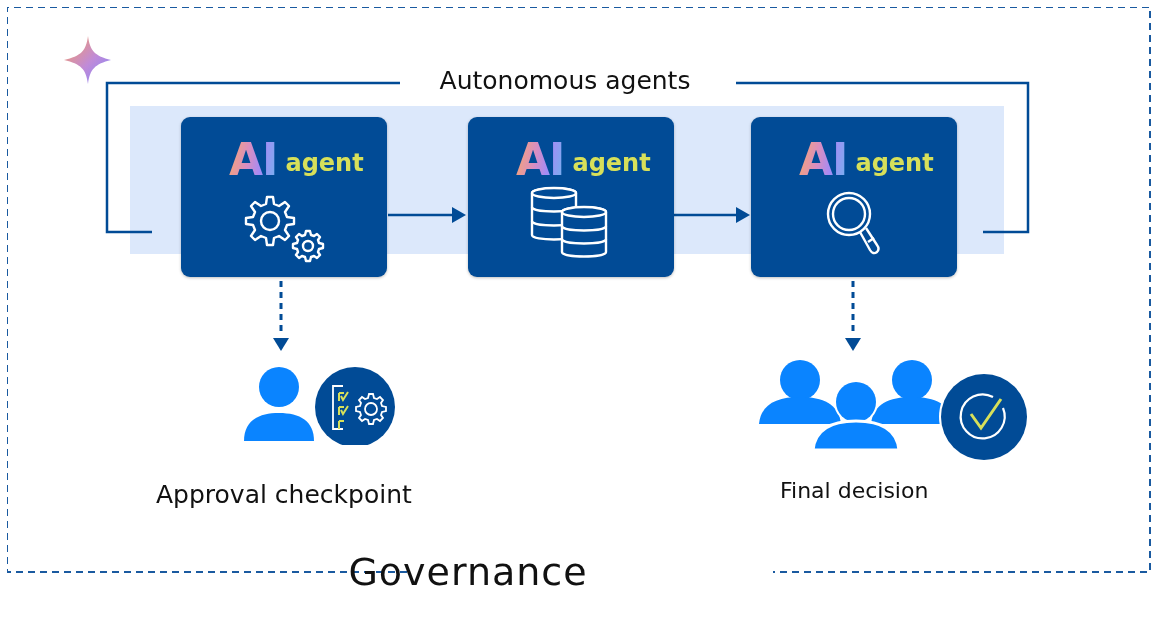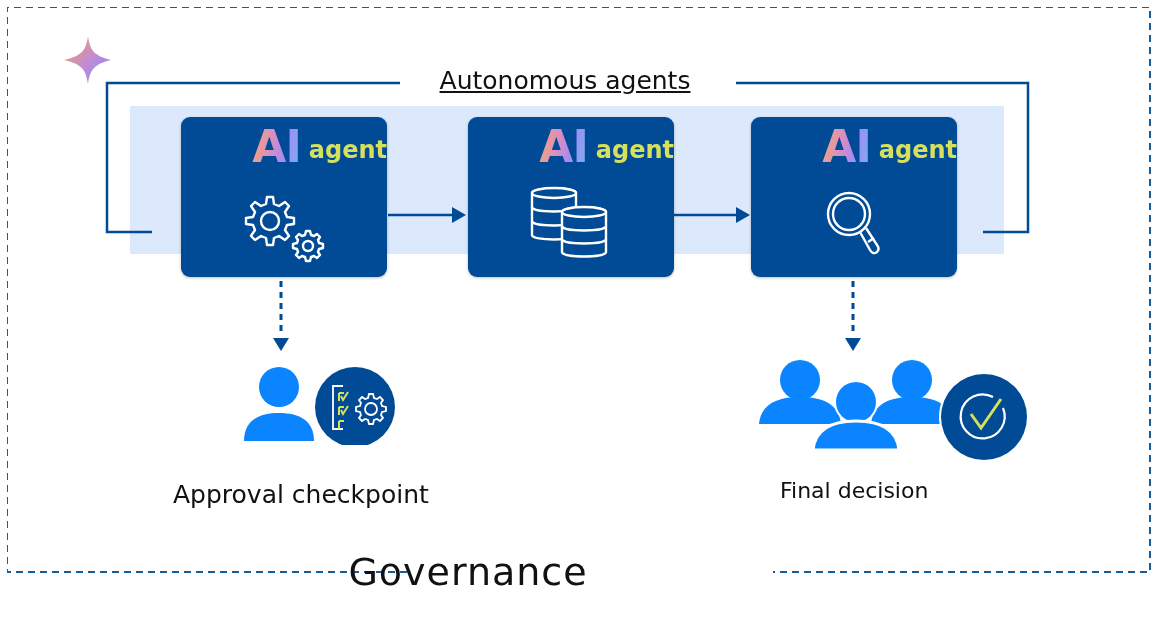--- a/index.html
+++ b/index.html
@@ -1,29 +1,29 @@
 <!DOCTYPE html>
 <html><head>
 <meta charset="utf-8">
 <style>
   html, body { margin: 0; padding: 0; background: #ffffff; }
   body { width: 1166px; height: 626px; position: relative; overflow: hidden; font-family: "DejaVu Sans", sans-serif; }
   .abs { position: absolute; }
   .gov-frame { position: absolute; left: 7px; top: 7px; width: 1150px; height: 572px; }
   .band { position: absolute; left: 130px; top: 106px; width: 874px; height: 148px; background: #dce8fb; }
   .card { position: absolute; top: 117px; width: 206px; height: 160px; background: #014b96; border-radius: 9px; box-shadow: 0 1px 3px rgba(0,0,0,0.25); }
-  .card-title { position: absolute; top: 4px; left: 0; right: 0; text-align: right; white-space: nowrap; margin-left: 48px; }
+  .card-title { position: absolute; top: 17px; left: 0; right: 0; text-align: left; white-space: nowrap; margin-left: 48px; }
   .ai { font-family: "DejaVu Sans", sans-serif; font-weight: bold; font-size: 44px; letter-spacing: -1px;
         background: linear-gradient(100deg, #f9a86a 0%, #d98ec0 40%, #a58bf5 65%, #6fb5ee 100%);
         -webkit-background-clip: text; background-clip: text; color: transparent; vertical-align: middle; }
   .agent { font-family: "DejaVu Sans", sans-serif; font-weight: bold; font-size: 24px; color: #d7e05a; margin-left: 8px; vertical-align: middle; position: relative; top: 3px; }
   .card-icon { position: absolute; left: 50%; transform: translateX(-50%); top: 72px; }
   .label { position: absolute; font-family: "DejaVu Sans", sans-serif; color: #111; white-space: nowrap; }
   .loop-label { left: 0; width: 1130px; top: 66px; text-align: center; font-size: 25px; }
-  .approval-label { left: 173px; top: 480px; font-size: 25px; }
+  .approval-label { left: 156px; top: 480px; font-size: 25px; }
   .final-label { left: 780px; top: 478px; font-size: 22px; }
   .gov-label { left: 0; width: 936px; top: 550px; text-align: center; font-size: 38px; letter-spacing: 1px; }
 </style>
 </head>
 <body>
 
 <svg class="gov-frame" width="1150" height="572" viewBox="0 0 1150 572" style="left:7px;top:7px;">
   <path d="M400 565 L0 565 L0 0 L1143 0 L1143 565 L766 565" fill="none" stroke="#1a5aa0" stroke-width="2" stroke-dasharray="7 5"></path>
 </svg>
 
@@ -43,21 +43,21 @@
 <svg class="abs" style="left:0;top:0" width="1166" height="300">
   <path d="M152 232 L107 232 L107 83 L400 83" fill="none" stroke="#014b96" stroke-width="2.5"></path>
   <path d="M736 83 L1028 83 L1028 232 L983 232" fill="none" stroke="#014b96" stroke-width="2.5"></path>
 
   <line x1="388" y1="215" x2="455" y2="215" stroke="#014b96" stroke-width="2.5"></line>
   <polygon points="466,215 452,207 452,223" fill="#014b96"></polygon>
   <line x1="674" y1="215" x2="738" y2="215" stroke="#014b96" stroke-width="2.5"></line>
   <polygon points="750,215 736,207 736,223" fill="#014b96"></polygon>
 </svg>
 
-<div class="label loop-label" style="background:transparent;text-decoration:underline;">Autonomous agents</div>
+<div class="label loop-label" style="background:transparent;">Autonomous agents</div>
 
 <div class="card" style="left:181px;">
   <div class="card-title">
     <span class="ai">AI</span><span class="agent">agent</span>
   </div>
   <svg class="card-icon" width="96" height="70" viewBox="0 0 96 70" style="top:76px;">
     <g fill="none" stroke="#fff" stroke-width="2.4" stroke-linejoin="round">
       <path d="M31 4 L37 4 L38 11 L43 13 L49 9 L53 13 L49 19 L51 24 L58 25 L58 31 L51 32 L49 37 L53 43 L49 47 L43 43 L38 45 L37 52 L31 52 L30 45 L25 43 L19 47 L15 43 L19 37 L17 32 L10 31 L10 25 L17 24 L19 19 L15 13 L19 9 L25 13 L30 11 Z"></path>
       <circle cx="34" cy="28" r="9"></circle>
       <path d="M70 38 L74 38 L75 42 L78 43 L81 41 L84 44 L82 47 L83 50 L87 51 L87 55 L83 56 L82 59 L84 62 L81 65 L78 63 L75 64 L74 68 L70 68 L69 64 L66 63 L63 65 L60 62 L62 59 L61 56 L57 55 L57 51 L61 50 L62 47 L60 44 L63 41 L66 43 L69 42 Z"></path>

